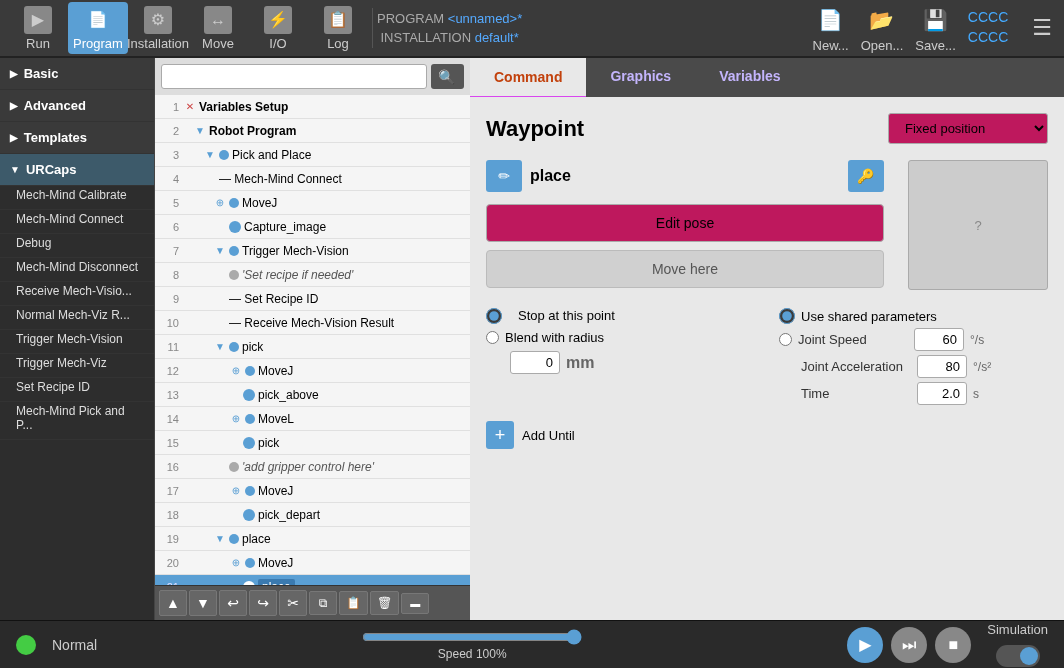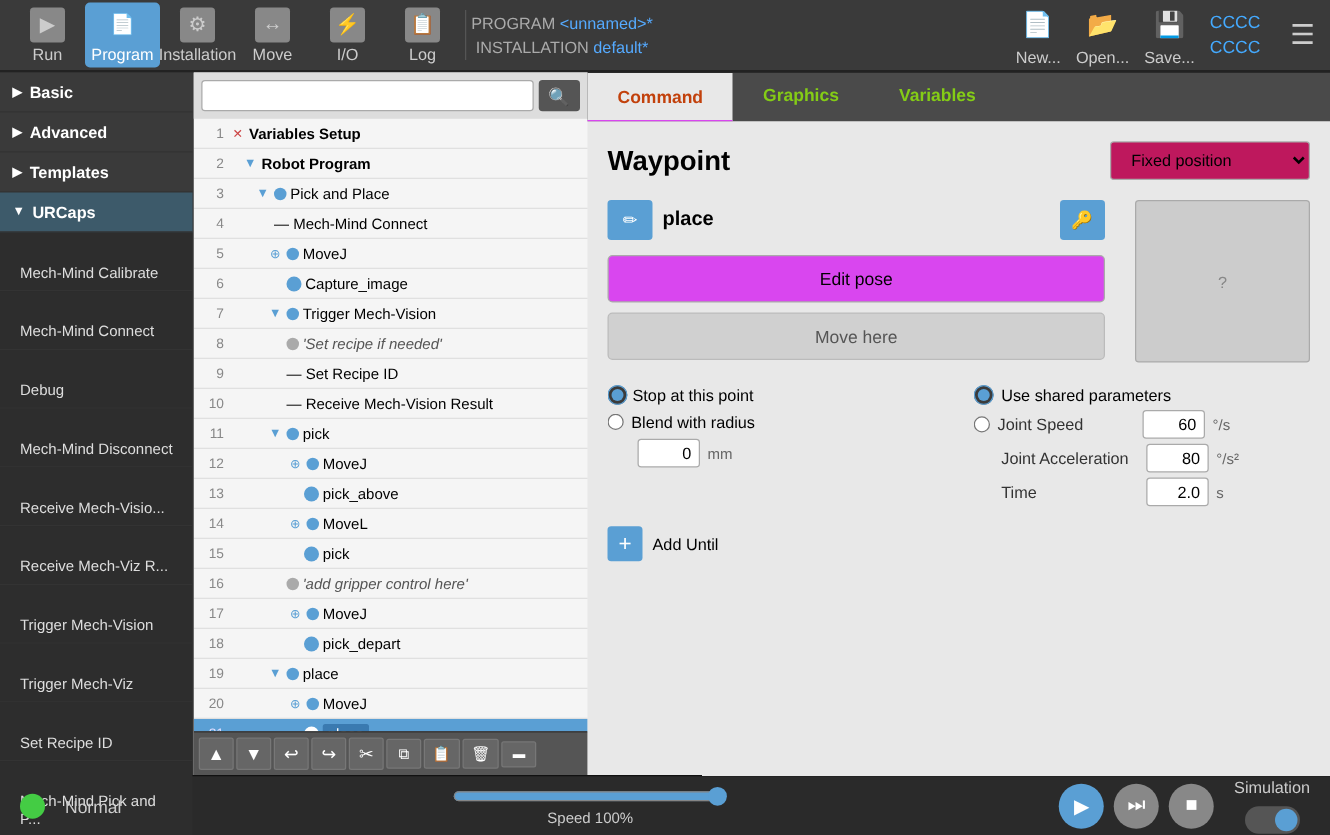--- a/index.html
+++ b/index.html
@@ -34,21 +34,21 @@
     .left-sidebar { width: 155px; background: #2d2d2d; border-right: 1px solid #444; display: flex; flex-direction: column; }
     .sidebar-section {
       display: flex; align-items: center; padding: 8px 10px;
       background: #3d5a6a; cursor: pointer; border-bottom: 1px solid #333;
       font-size: 13px; font-weight: bold; color: #fff;
     }
     .sidebar-section.collapsed { background: #3a3a3a; }
     .sidebar-section .arrow { margin-right: 6px; font-size: 10px; }
     .sidebar-items { display: flex; flex-direction: column; }
     .sidebar-item {
-      padding: 25px 10px 7px 16px; cursor: pointer; color: #ddd; font-size: 12px;
+      padding: 2px 10px 7px 16px; cursor: pointer; color: #ddd; font-size: 12px;
       border-bottom: 1px solid #333; background: #2d2d2d;
     }
 
     
     .center-panel { width: 315px; background: #f0f0f0; display: flex; flex-direction: column; color: #000; }
     .search-bar { display: flex; padding: 6px; background: #ddd; gap: 4px; }
     .search-input { flex: 1; padding: 4px 8px; border: 1px solid #aaa; border-radius: 3px; font-size: 13px; background: #fff; }
     .search-btn { background: #555; color: #fff; border: none; padding: 4px 8px; border-radius: 3px; cursor: pointer; font-size: 14px; }
     .tree-area { flex: 1; overflow-y: auto; background: #f5f5f5; }
     .tree-row {
@@ -71,21 +71,21 @@
     .tree-tool-btn {
       background: #666; border: 1px solid #777; color: #fff; padding: 4px 6px;
       cursor: pointer; border-radius: 2px; font-size: 14px; min-width: 28px;
       display: flex; align-items: center; justify-content: center;
     }
 
     
     .right-panel { flex: 1; background: #e8e8e8; display: flex; flex-direction: column; color: #000; }
     .tab-bar { display: flex; background: #4a4a4a; }
     .tab-btn {
-      padding: 10px 24px; cursor: pointer; color: #84cc16; font-size: 14px; font-weight: bold;
+      padding: 10px 24px; cursor: pointer; color: #c4b5fd; font-size: 14px; font-weight: bold;
       border: none; background: none; border-bottom: 3px solid transparent;
     }
     .tab-btn.active { background: #e8e8e8; color: #c2410c; border-bottom: 1px solid #d946ef; }
 
     .right-content { flex: 1; padding: 16px; overflow-y: auto; }
     .waypoint-header { display: flex; align-items: center; justify-content: space-between; margin-bottom: 16px; }
     .waypoint-title { font-size: 22px; font-weight: bold; color: #000; }
     .waypoint-dropdown select {
       padding: 6px 12px; border: 1px solid #aaa; border-radius: 3px; font-size: 13px;
       background: #be185d; cursor: pointer; min-width: 160px;
@@ -101,44 +101,44 @@
       width: 36px; height: 32px; background: #5a9fd4; border: none; border-radius: 3px;
       color: #fff; font-size: 14px; cursor: pointer; display: flex; align-items: center; justify-content: center;
     }
 
     .set-waypoint-btn {
       display: block; width: 100%; padding: 12px; background: #5a9fd4; color: #fff;
       font-size: 15px; font-weight: bold; border: none; border-radius: 4px; cursor: pointer;
       margin-bottom: 8px;
     }
     .edit-pose-btn {
-      display: block; width: 100%; padding: 10px; background: #d946ef; color: #000;
+      display: block; width: 100%; padding: 10px; background: #be185d; color: #000;
       font-size: 14px; border: 1px solid #aaa; border-radius: 4px; cursor: pointer;
       margin-bottom: 8px;
     }
     .move-here-btn {
       display: block; width: 100%; padding: 10px; background: #d0d0d0; color: #555;
       font-size: 14px; border: 1px solid #bbb; border-radius: 4px; cursor: pointer;
       margin-bottom: 12px;
     }
 
     .preview-box {
       width: 140px; background: #ccc; border: 1px solid #aaa; border-radius: 3px;
       display: flex; align-items: center; justify-content: center; height: 130px;
       font-size: 48px; color: #888; float: right; margin-left: 12px;
     }
 
     .params-area { clear: both; }
     .params-row { display: flex; gap: 24px; margin-bottom: 8px; }
     .param-col { flex: 1; }
-    .radio-row { display: flex; align-items: center; gap: 4px; margin-bottom: 6px; }
+    .radio-row { display: flex; gap: 16px; margin-bottom: 6px; }
     .radio-row input[type="radio"] { accent-color: #5a9fd4; width: 16px; height: 16px; }
     .blend-row { display: flex; align-items: center; gap: 6px; margin-bottom: 6px; }
     .blend-input { width: 50px; padding: 3px 6px; border: 1px solid #aaa; border-radius: 3px; text-align: right; }
-    .blend-unit { color: #666; font-size: 12px; }
+    .blend-unit { color: #666; font-size: 16px; font-weight: bold; }
 
     .shared-params { flex: 1; }
     .shared-radio { display: flex; align-items: center; gap: 6px; margin-bottom: 4px; }
     .shared-radio input[type="radio"] { accent-color: #5a9fd4; width: 16px; height: 16px; }
     .speed-row { display: flex; align-items: center; gap: 6px; margin-bottom: 4px; }
     .speed-label { width: 110px; color: #333; }
     .speed-input { width: 50px; padding: 3px 6px; border: 1px solid #aaa; border-radius: 3px; text-align: right; background: #fff; }
     .speed-unit { color: #666; font-size: 12px; }
 
     .add-until-row { display: flex; align-items: center; gap: 8px; margin-top: 12px; }
@@ -253,21 +253,21 @@
     <div class="sidebar-section">
       <span class="arrow">▼</span>
       <span>URCaps</span>
     </div>
     <div class="sidebar-items">
       <div class="sidebar-item">Mech-Mind Calibrate</div>
       <div class="sidebar-item">Mech-Mind Connect</div>
       <div class="sidebar-item">Debug</div>
       <div class="sidebar-item">Mech-Mind Disconnect</div>
       <div class="sidebar-item">Receive Mech-Visio...</div>
-      <div class="sidebar-item">Receive Mech-Viz R...</div>
+      <div class="sidebar-item">Normal Mech-Viz R...</div>
       <div class="sidebar-item">Trigger Mech-Vision</div>
       <div class="sidebar-item">Trigger Mech-Viz</div>
       <div class="sidebar-item">Set Recipe ID</div>
       <div class="sidebar-item">Mech-Mind Pick and P...</div>
     </div>
   </div>
 
   <div class="center-panel">
     <div class="search-bar">
       <input type="text" class="search-input" placeholder="" style="">

